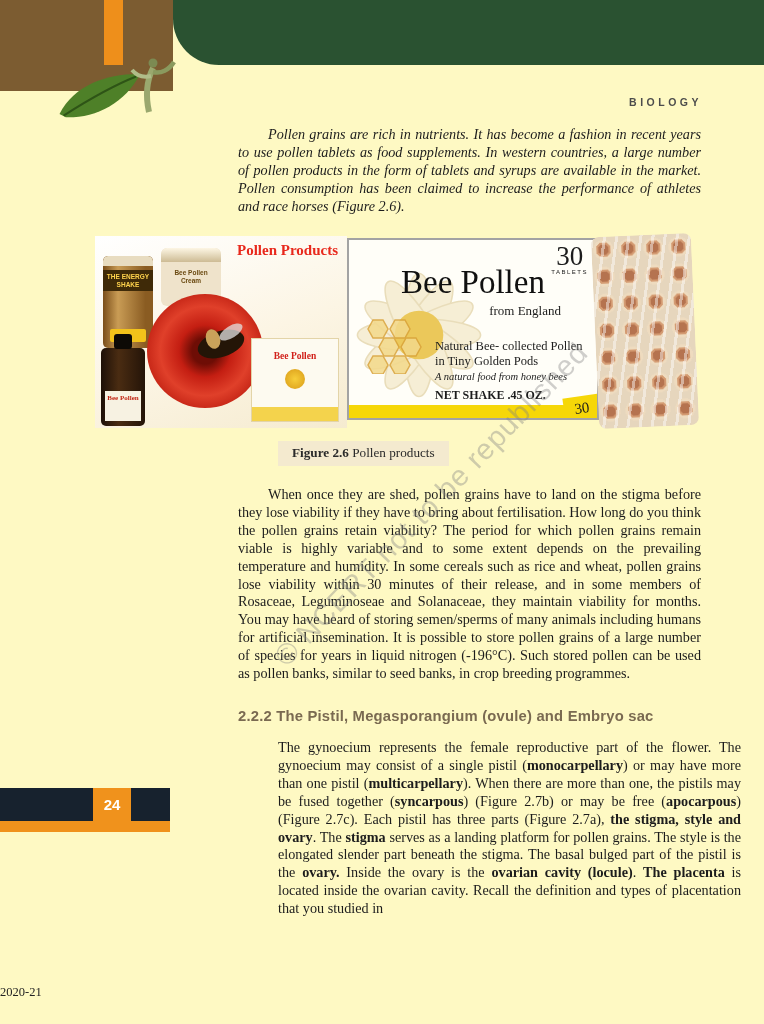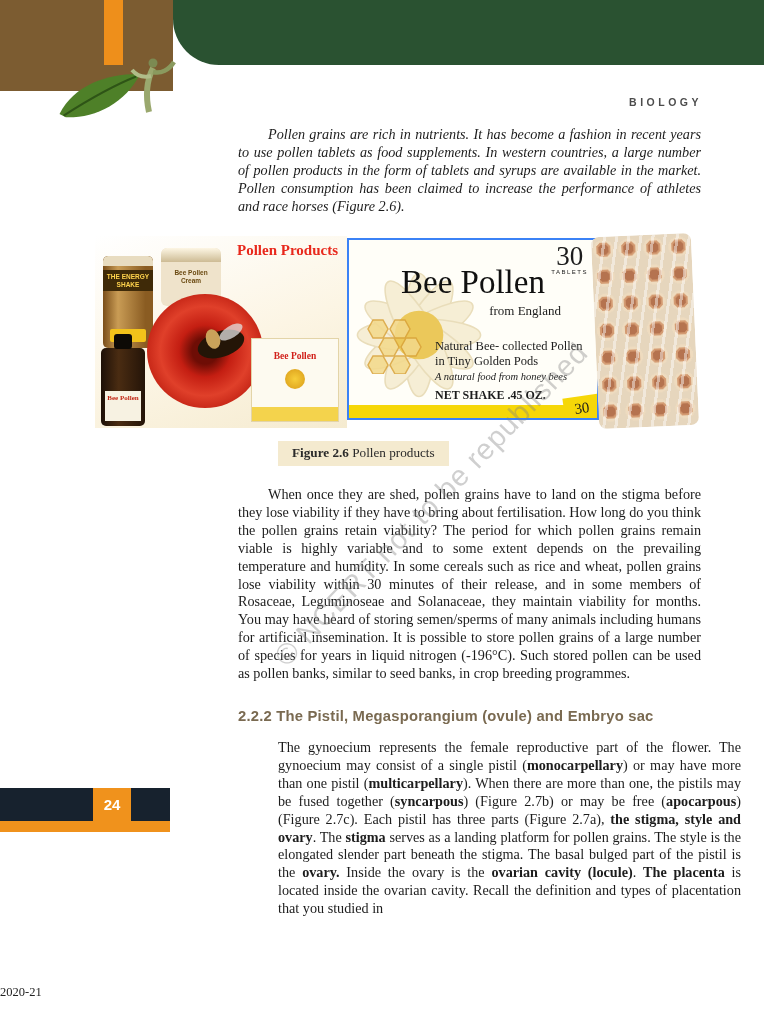--- a/index.html
+++ b/index.html
@@ -1,17 +1,17 @@
 <!DOCTYPE html>
 <html><head>
 <meta charset="utf-8">
 <style>
   * { margin:0; padding:0; box-sizing:border-box; }
   html,body { background:#e9e9e9; }
-  .page { position:relative; width:764px; height:1024px; background:#ffffff;
+  .page { position:relative; width:764px; height:1024px; background:#fef9c3;
           margin:0 auto; overflow:hidden; font-family:"Liberation Serif", serif; color:#1c1c1c; }
   .abs { position:absolute; }
 
   
   .brown-block { left:0; top:0; width:173px; height:91px; background:#7c5c31; }
   .orange-bar  { left:104px; top:0; width:19px; height:65px; background:#ee8f1b; }
   .green-band  { left:173px; top:0; width:591px; height:65px; background:#2a5231;
                  border-bottom-left-radius:46px; }
   .leaf   { left:56px; top:72px; width:88px; height:50px; transform:rotate(-6deg); }
   .dancer { left:127px; top:56px; width:50px; height:60px; }
@@ -65,21 +65,21 @@
                   background:#f7f2e2; text-align:center; overflow:hidden; }
   .bottle-label .t { color:#c22715; font-weight:bold; font-size:7px; padding-top:3px; }
 
   .ybox { left:156px; top:102px; width:88px; height:84px; background:#fdfaf0;
           border:1px solid #e3d4a8; box-shadow:inset 0 -14px 0 #f4d34c; }
   .ybox-title { color:#d1201a; font-weight:bold; font-size:9.5px; text-align:center; margin-top:12px; }
   .ybox-dot { width:20px; height:20px; border-radius:50%; margin:8px auto 0;
               background:radial-gradient(#f7ce3a, #d99a18); }
 
   .package { left:252px; top:5px; width:252px; height:182px; background:#fffef8;
-             border:2px solid #3b82f6; overflow:hidden; }
+             border:2px solid #a3a3a3; overflow:hidden; }
   .pk-daisy { position:absolute; left:-16px; top:14px; width:172px; height:162px; opacity:.9; }
   .pk-comb  { position:absolute; left:14px; top:76px; width:70px; height:58px; opacity:.85; }
   .pk-count { position:absolute; top:3px; right:9px; text-align:center; }
   .pk-count .num  { font-size:27px; line-height:26px; }
   .pk-count .unit { font-size:6px; letter-spacing:1.5px; font-family:"Liberation Sans", sans-serif; }
   .pk-title  { position:absolute; top:24px; left:0; right:0; text-align:center;
                font-size:33px; color:#101010; }
   .pk-origin { position:absolute; top:63px; right:36px; font-size:13px; }
   .pk-desc   { position:absolute; left:86px; top:99px; width:158px; font-size:12.5px; line-height:14.5px; }
   .pk-tag    { font-style:italic; font-size:10.5px; margin-top:2px; }

